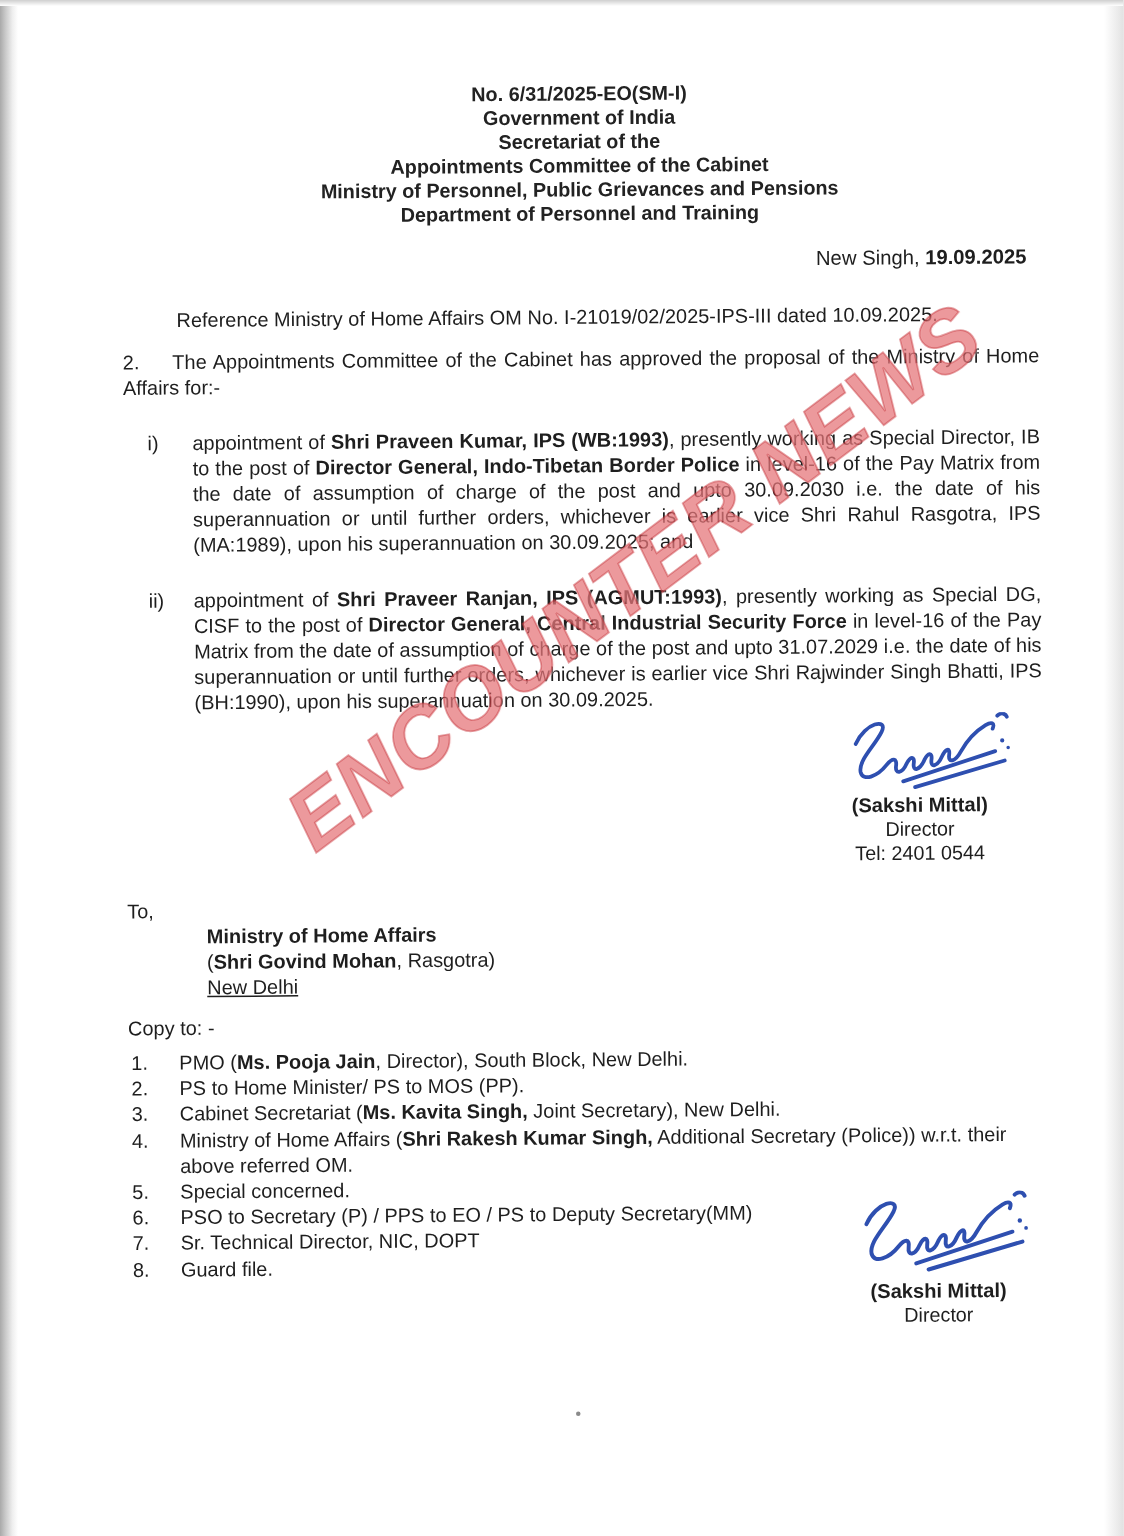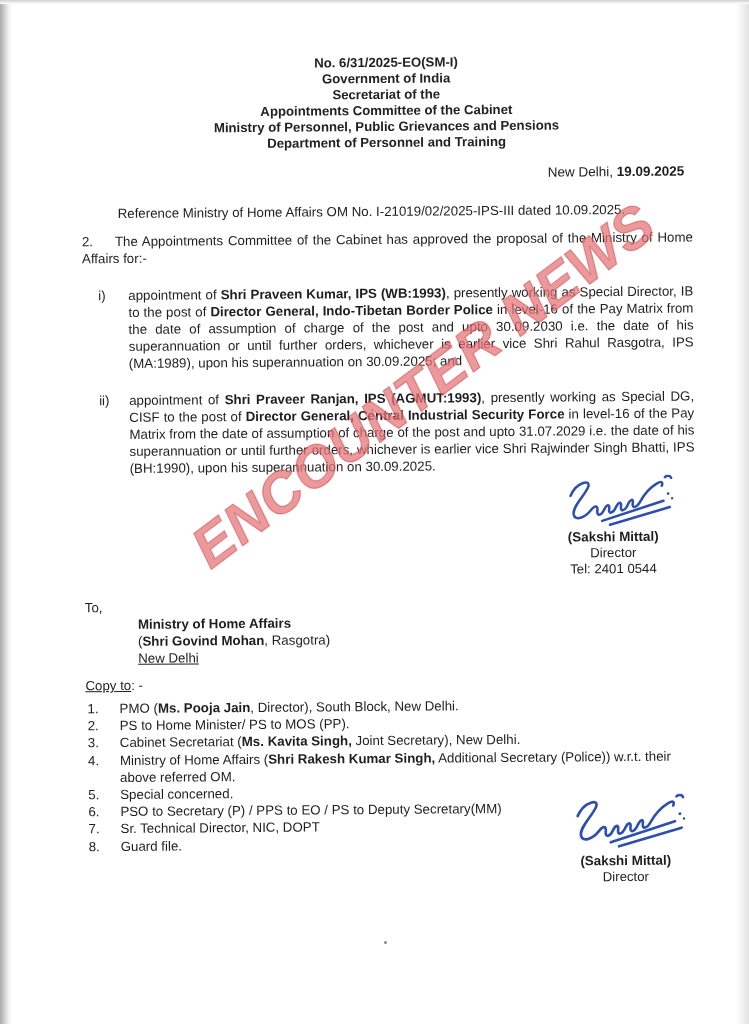--- a/index.html
+++ b/index.html
@@ -40,21 +40,21 @@
   .sig-block { width:160px; margin-left:auto; margin-right:2px; text-align:center; margin-top:2px; }
   .sig-block svg { display:block; margin:0 0 2px 22px; }
   .sig-name { font-weight:700; font-size:13.4px; line-height:16px; }
   .sig-title { font-size:13.2px; line-height:16px; }
   .sig-tel { font-size:13.2px; line-height:16px; }
   .to-label { margin-top:18px; }
   .addr { margin-left:53px; }
   .addr .org { font-weight:700; }
   .addr .city { text-decoration:underline; }
   .copy-head { margin-top:10px; }
-  .copy-head .u { text-decoration:underline; }
+  .copy-head .u { }
   .copy-list { margin-top:6px; line-height:17.2px; }
   .copy-row { display:flex; }
   .copy-row .cnum { flex:0 0 32px; margin-left:2px; }
   .copy-row .ctext { flex:1; max-width:560px; }
   .watermark {
     position:absolute; left:142px; top:352px; z-index:4; pointer-events:none;
     transform:rotate(-37deg);
     font-size:57px; font-weight:800; font-style:italic; letter-spacing:1px;
     white-space:nowrap; color:rgba(224,92,96,0.60);
     -webkit-text-stroke:1.2px rgba(198,52,58,0.45);
@@ -79,21 +79,21 @@
     <div class="hdr">
       <div><span>No. </span><span>6/31/2025-EO(SM-I)</span></div>
       <div>Government of India</div>
       <div>Secretariat of the</div>
       <div>Appointments Committee of the Cabinet</div>
       <div>Ministry of Personnel, Public Grievances and Pensions</div>
       <div>Department of Personnel and Training</div>
     </div>
 
     <div class="dateline">
-      <span>New Delhi, </span><span class="date">19.09.2025</span>
+      <span>New Singh, </span><span class="date">19.09.2025</span>
     </div>
 
     <div class="refline">Reference Ministry of Home Affairs OM No. I-21019/02/2025-IPS-III dated 10.09.2025.</div>
 
     <div class="para2">
       <span class="num">2.</span><span>The Appointments Committee of the Cabinet has approved the proposal of the Ministry of Home Affairs for:-</span>
     </div>
 
     <div class="items">
       <div class="item">

